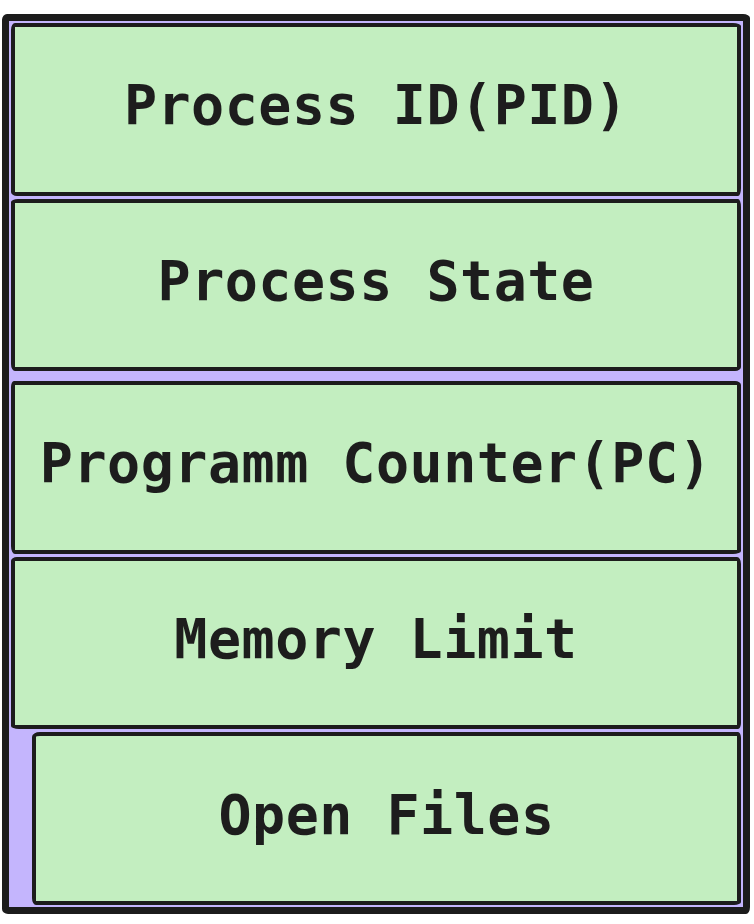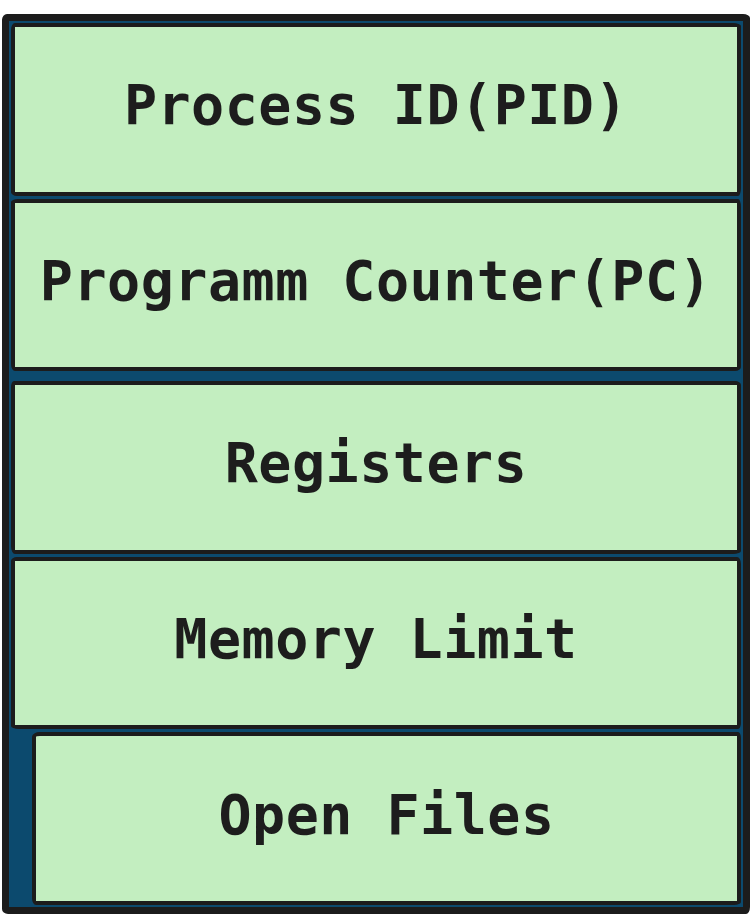--- a/index.html
+++ b/index.html
@@ -22,21 +22,21 @@
   .pcb {
     width: 100%;
     height: 100%;
     box-sizing: border-box;
     border: 7px solid var(--border, #1c1c1c);
     border-radius: 5px 7px 4px 6px / 6px 4px 7px 5px;
     padding: 2px;
     display: flex;
     flex-direction: column;
     gap: 3px;
-    background: #0c4a6e;
+    background: #c4b5fd;
   }
   .row {
     flex: 1 1 0;
     box-sizing: border-box;
     background: var(--cell-fill, #c3eec0);
     border: 4px solid var(--border, #1c1c1c);
     display: flex;
     align-items: center;
     justify-content: center;
     overflow: hidden;
@@ -60,28 +60,28 @@
 </head>
 <body>
 
 <div class="canvas">
   <div class="pcb">
 
     <div class="row">
       <span class="label">Process ID(PID)</span>
     </div>
 
+    <div class="row">
+      <span class="label">Process State</span>
+    </div>
 
     <div class="row">
       <span class="label">Programm Counter(PC)</span>
     </div>
 
-    <div class="row">
-      <span class="label">Registers</span>
-    </div>
 
     <div class="row">
       <span class="label">Memory Limit</span>
     </div>
 
     <div class="row">
       <span class="label">Open Files</span>
     </div>
 
   </div>

